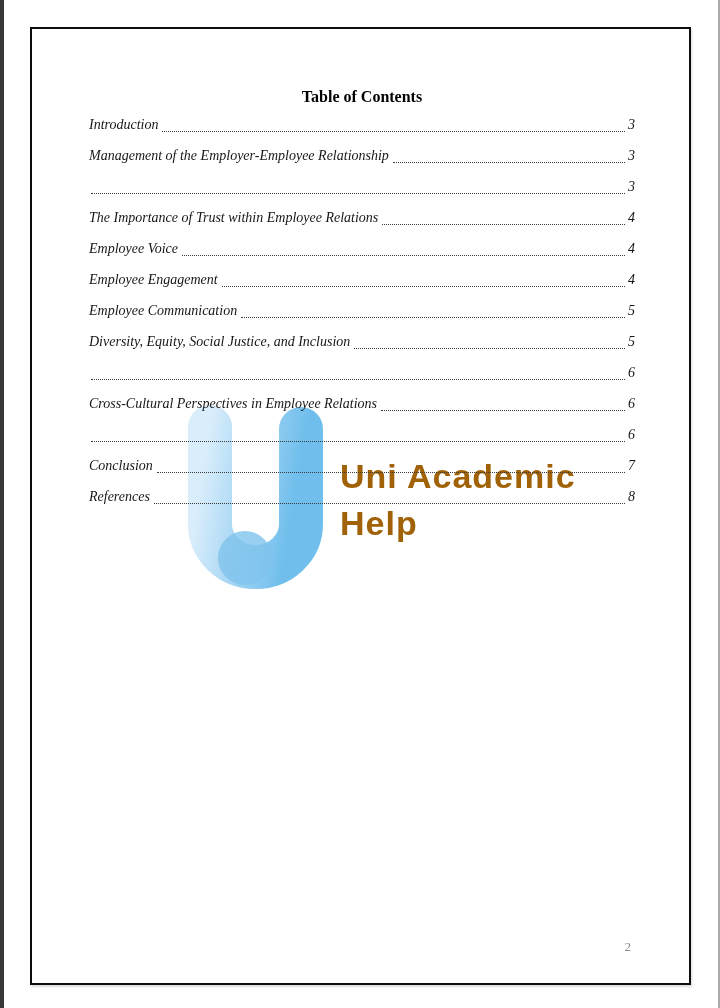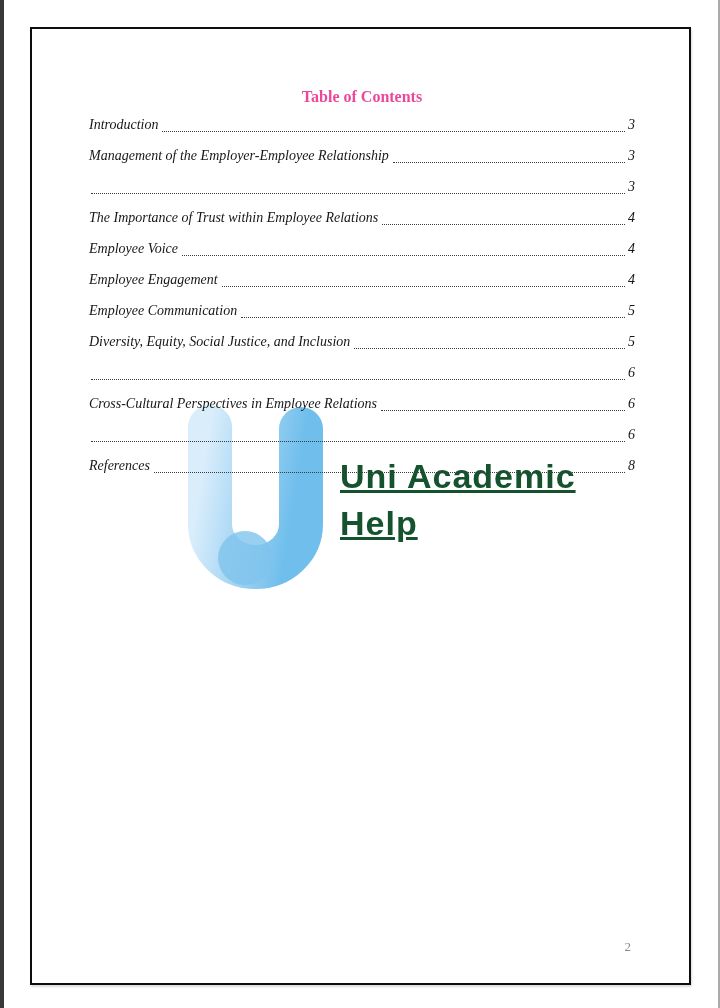--- a/index.html
+++ b/index.html
@@ -38,21 +38,21 @@
     white-space:nowrap;
   }
 
   
   .doc-content { position:absolute; left:57px; top:0; width:546px; z-index:2; }
   .doc-title {
     margin-top:57px;
     text-align:center;
     font-weight:bold;
     font-size:16px; line-height:22px;
-    color:#ec4899;
+    color:#000000;
   }
   .toc { margin-top:1px; }
   .toc-row {
     display:flex;
     height:31px; line-height:31px;
     font-size:14px;
     color:#161616;
     font-style:italic;
   }
   .toc-label { white-space:nowrap; padding-right:2px; }
@@ -89,21 +89,21 @@
         </linearGradient>
         <linearGradient id="gL" x1="0" y1="0" x2="0" y2="1">
           <stop offset="0%" stop-color="#ffffff" stop-opacity="0.95"></stop>
           <stop offset="100%" stop-color="#ffffff" stop-opacity="0"></stop>
         </linearGradient>
       </defs>
       <path d="M 25 27 L 25 124 A 45.5 43 0 0 0 116 124 L 116 29" fill="none" stroke="url(#gU)" stroke-width="44" stroke-linecap="round"></path>
       <path d="M 25 27 L 25 130" fill="none" stroke="url(#gL)" stroke-width="44" stroke-linecap="round"></path>
       <circle cx="60" cy="158" r="27" fill="#7FC3EC" opacity="0.8"></circle>
     </svg>
-    <div class="wm-text" style="color: #14532d; text-decoration: underline;">
+    <div class="wm-text" style="color: #a16207;">
       <div>Uni Academic</div>
       <div>Help</div>
     </div>
   </div>
 
   <div class="doc-content">
     <div class="doc-title">Table of Contents</div>
     <div class="toc" id="toc-list">
   <div class="toc-row">
     <span class="toc-label">Introduction</span>
@@ -161,20 +161,25 @@
     <span class="toc-label">Cross-Cultural Perspectives in Employee Relations</span>
     <span class="toc-leader"></span>
     <span class="toc-page">6</span>
   </div>
 
   <div class="toc-row">
     <span class="toc-leader"></span>
     <span class="toc-page">6</span>
   </div>
 
+  <div class="toc-row">
+    <span class="toc-label">Conclusion</span>
+    <span class="toc-leader"></span>
+    <span class="toc-page">7</span>
+  </div>
 
   <div class="toc-row">
     <span class="toc-label">References</span>
     <span class="toc-leader"></span>
     <span class="toc-page">8</span>
   </div>
 </div>
   </div>
 
   <div class="page-number">2</div>

